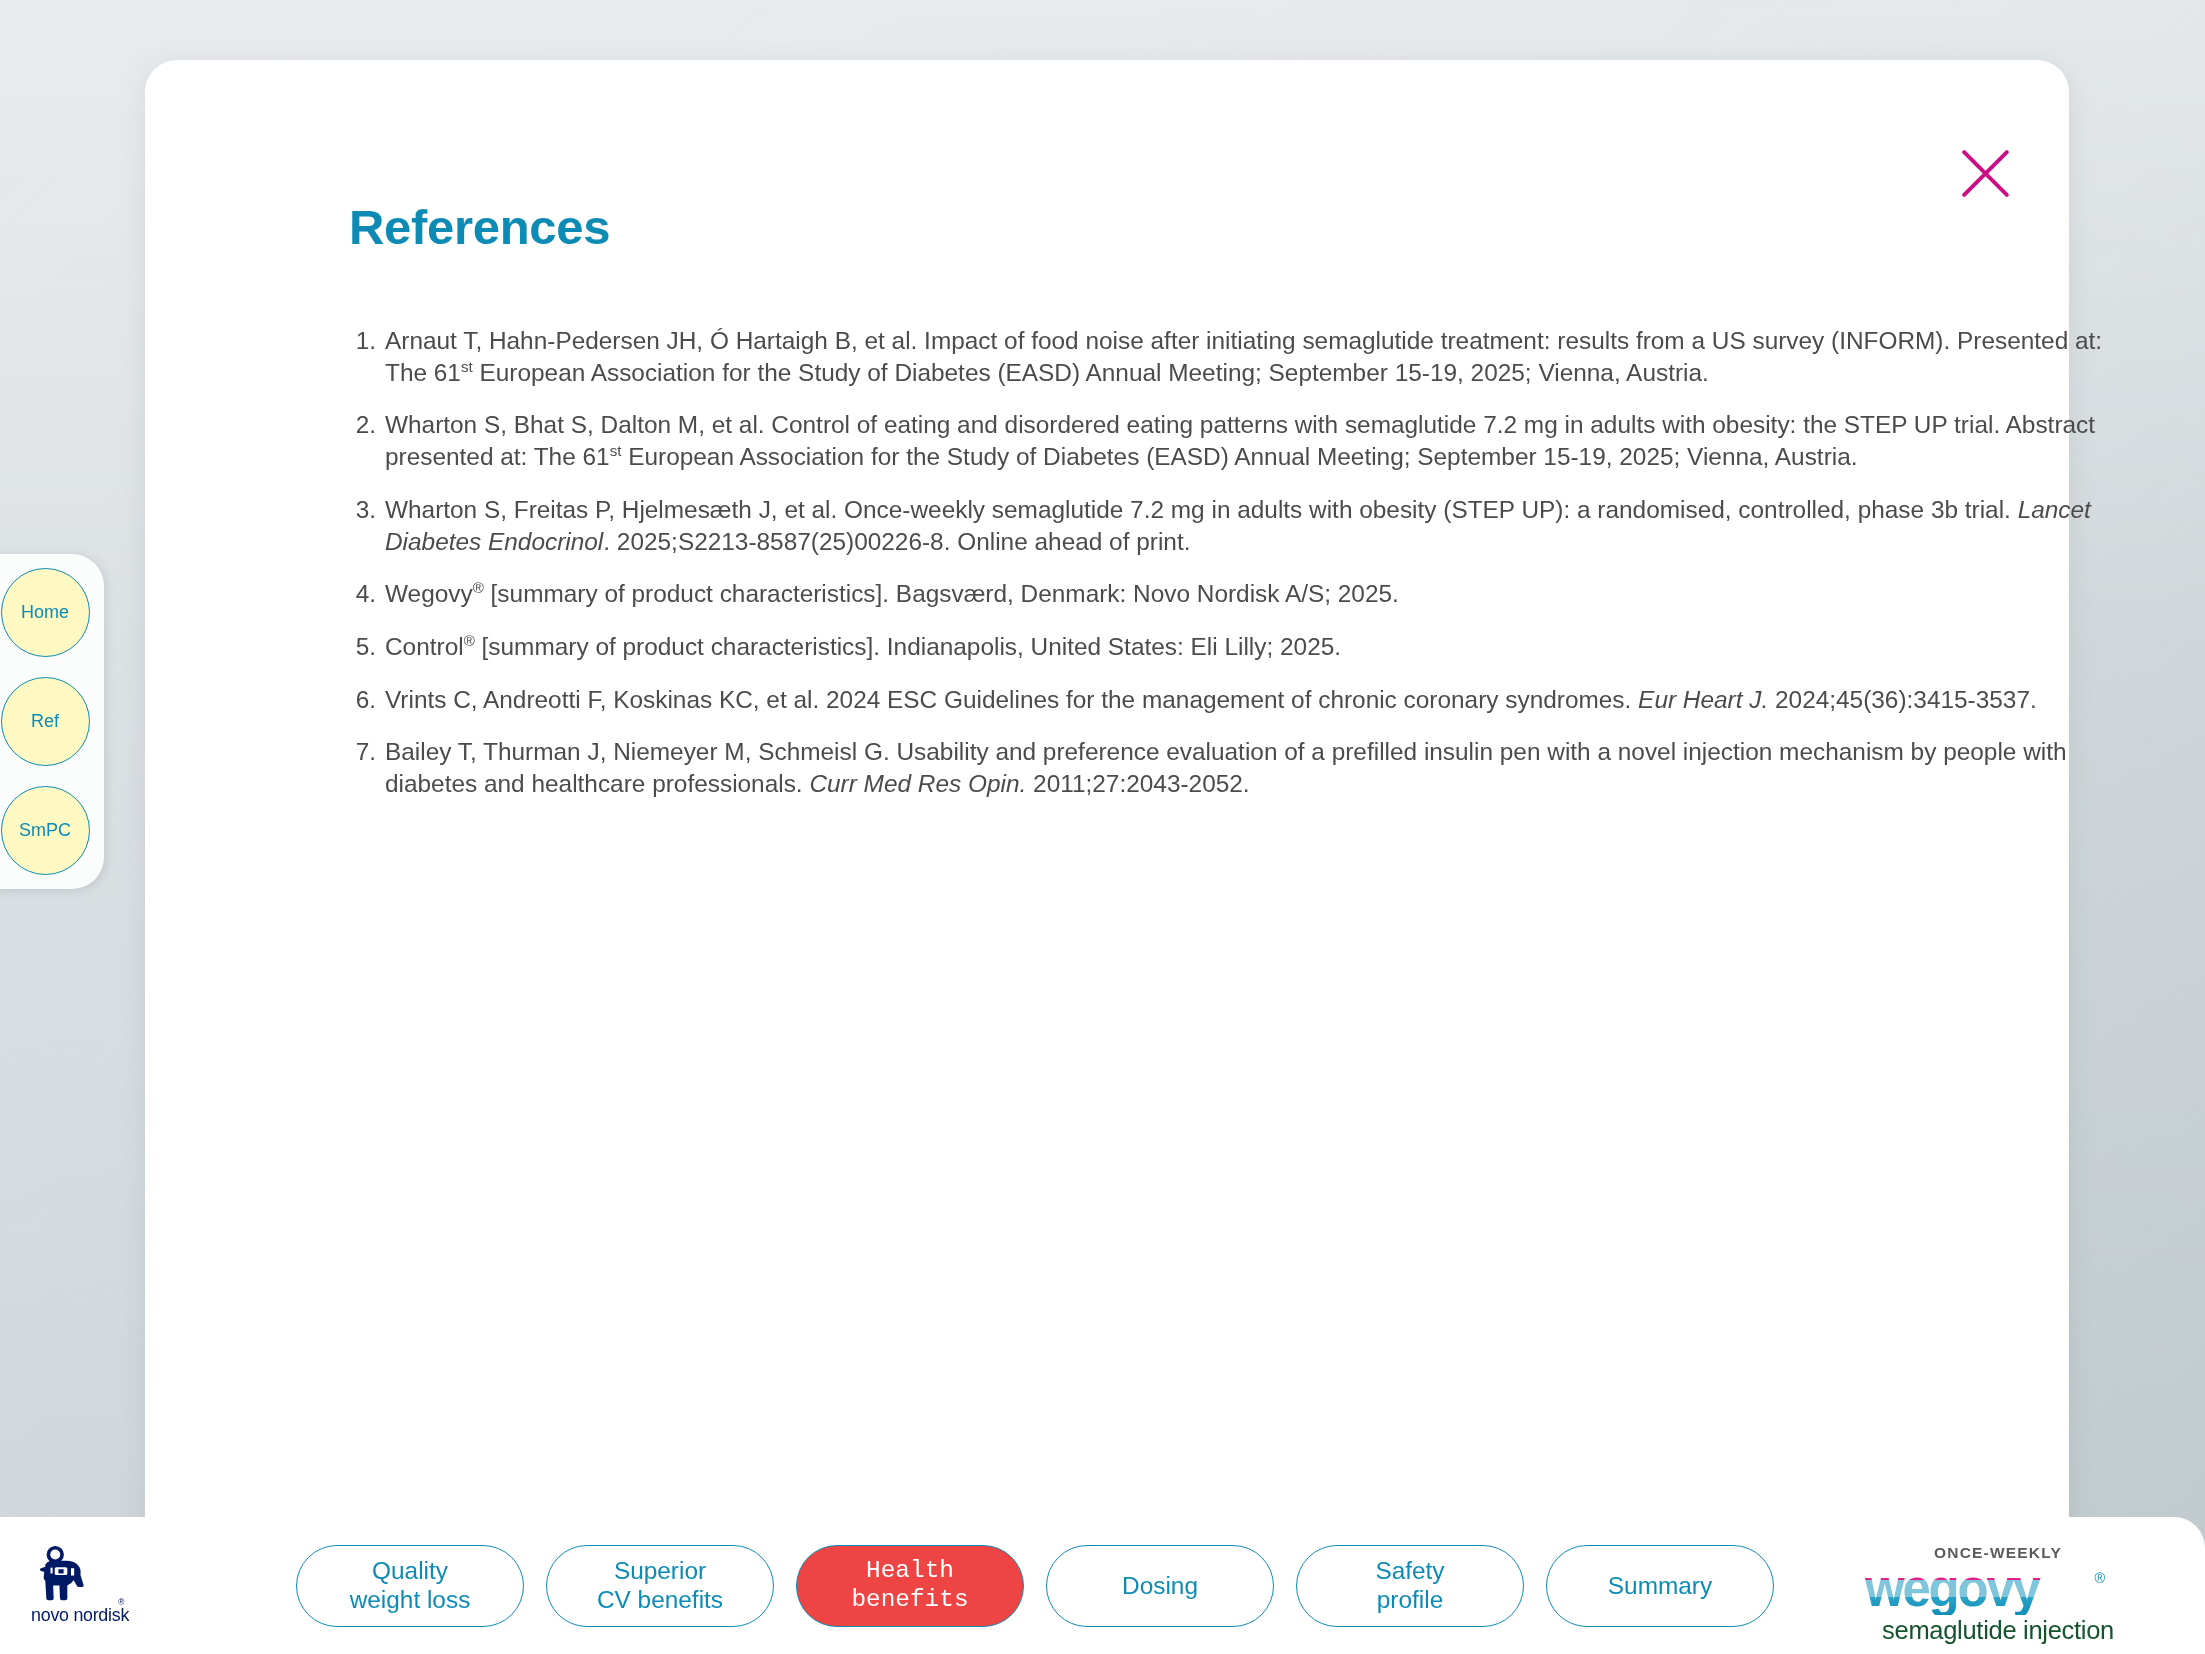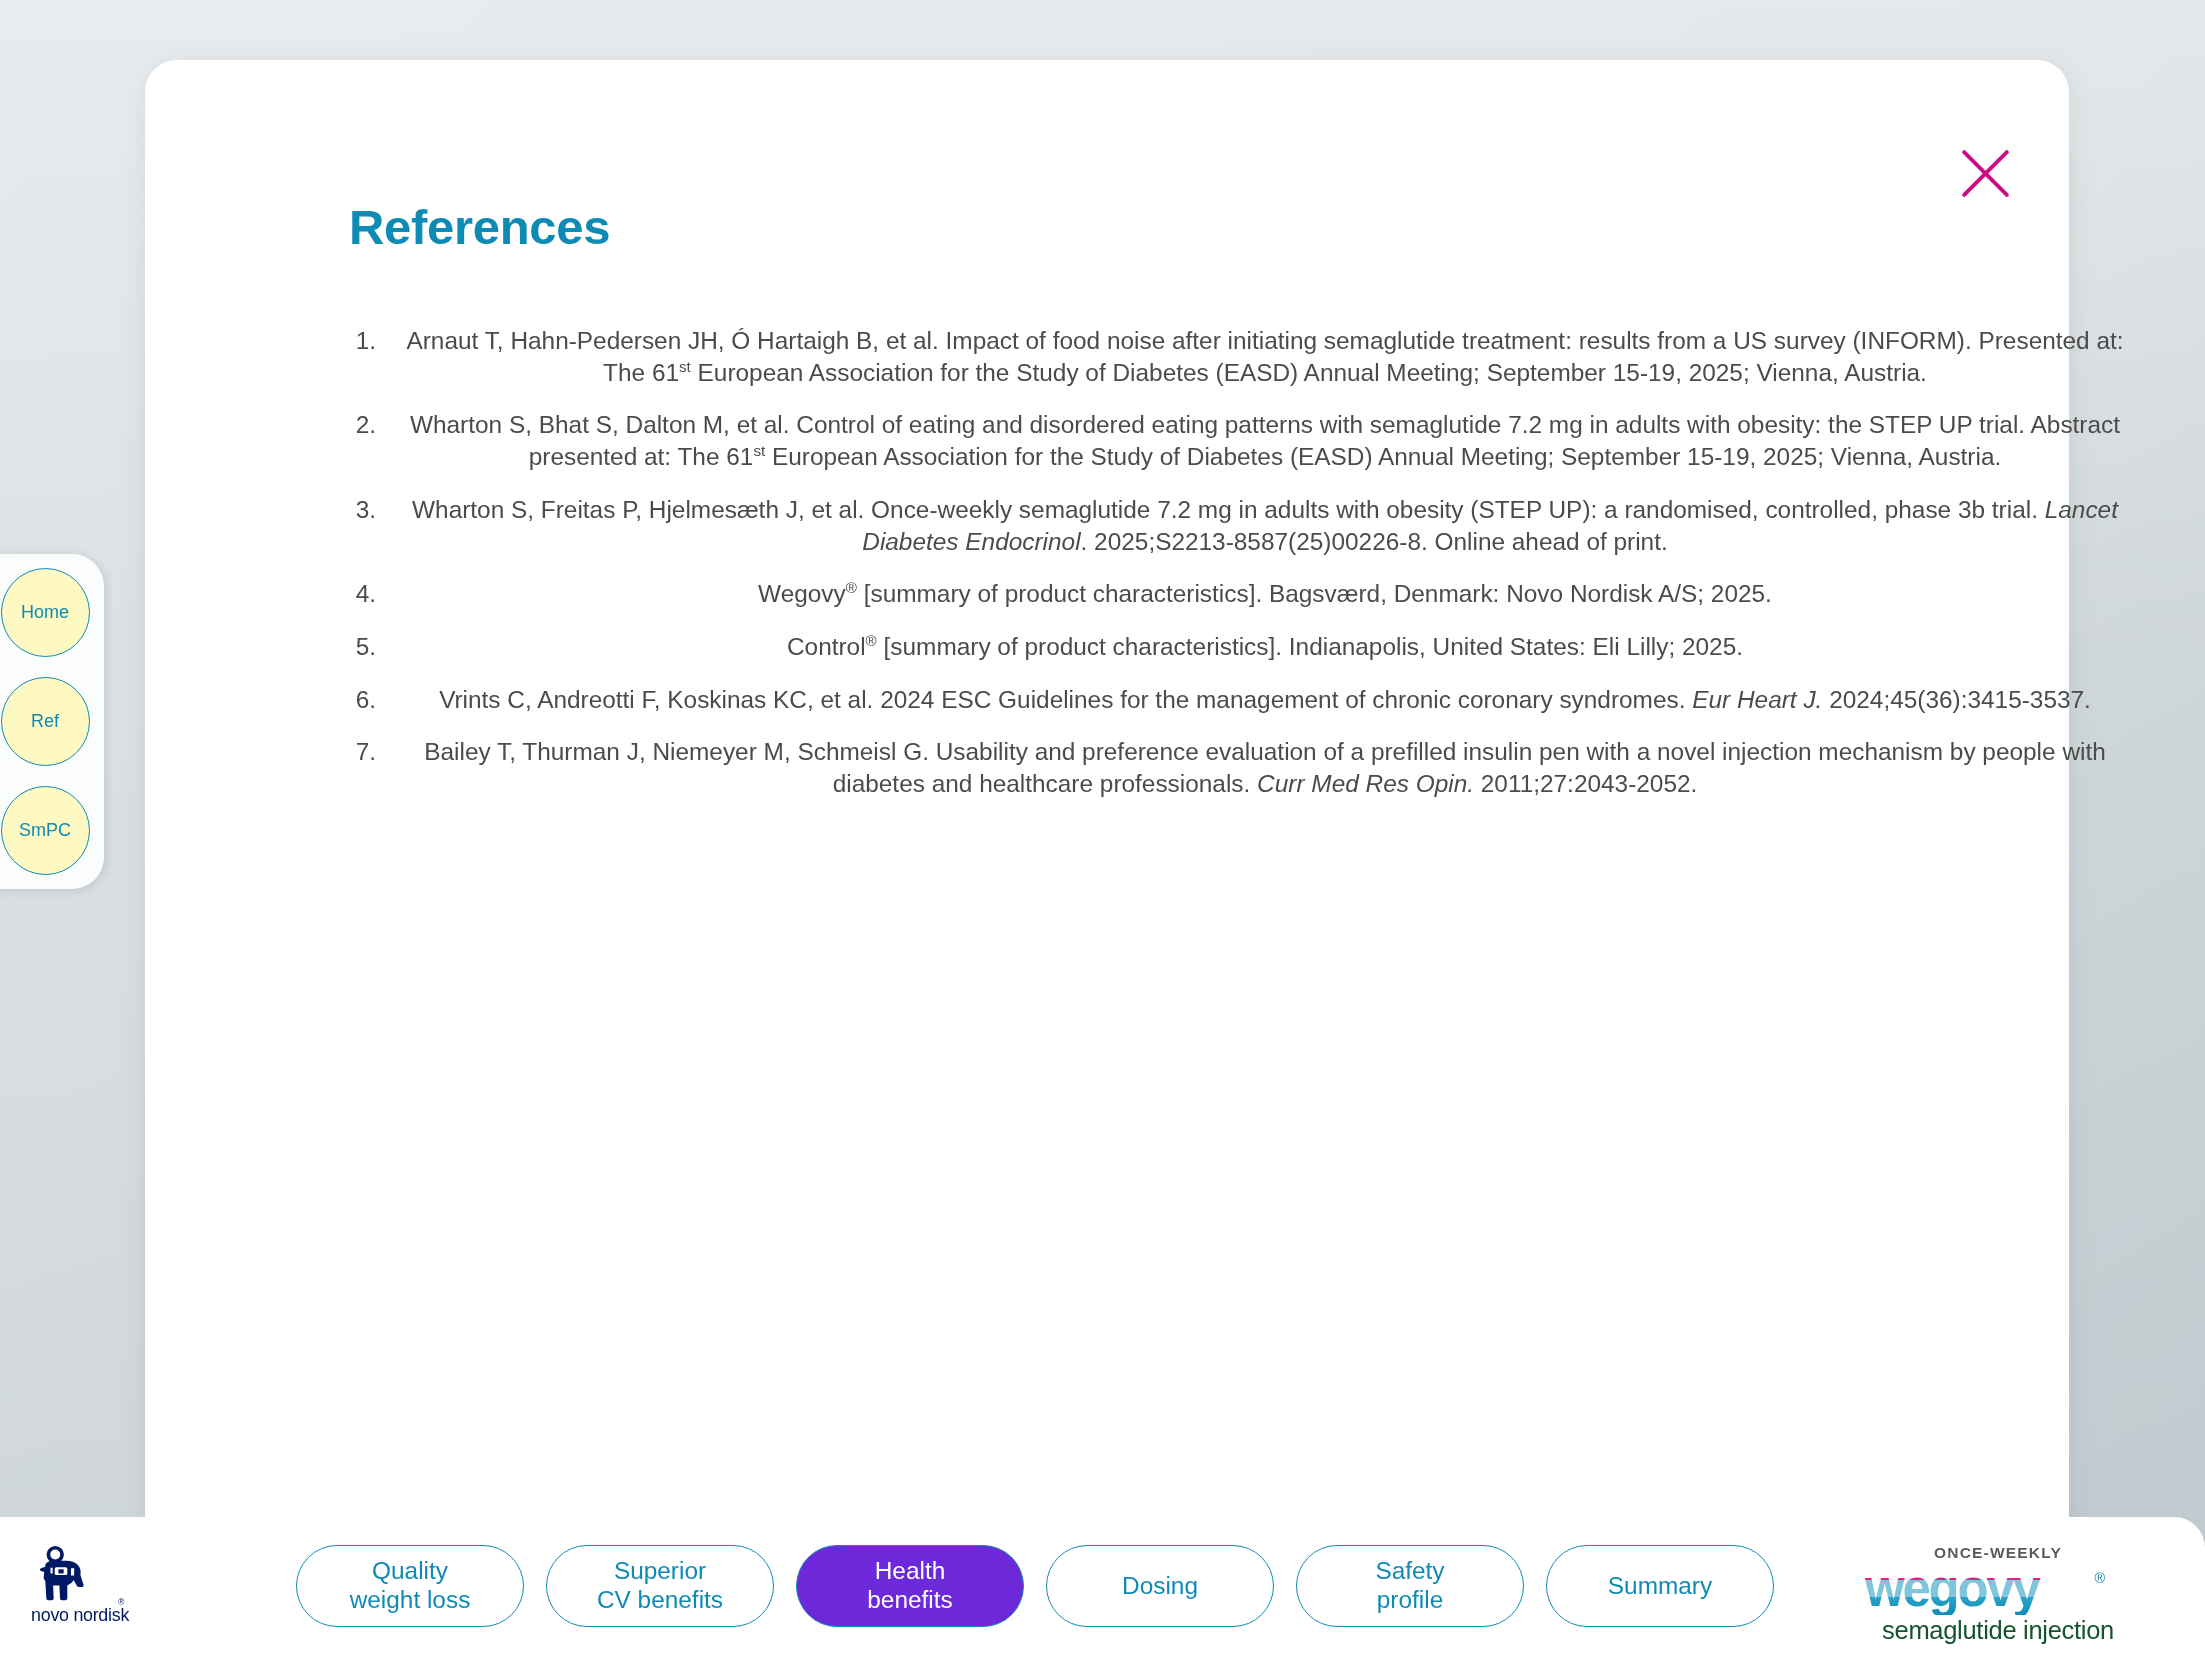--- a/index.html
+++ b/index.html
@@ -73,21 +73,20 @@
     margin-bottom: 21px;
   }
   .ref-num {
     flex: 0 0 auto;
     width: 34px;
     text-align: right;
     padding-right: 8.9px;
   }
   .ref-text {
     flex: 1 1 auto;
-    text-align: center;
   }
   .ref-text i { font-style: italic; }
   .ref-text sup { font-size: 0.62em; vertical-align: super; line-height: 0; }
 
   
   .left-rail {
     position: absolute;
     left: -34px;
     top: 554px;
     width: 138px;
@@ -157,23 +156,24 @@
     font-size: 24.4px;
     line-height: 1.18;
     display: flex;
     align-items: center;
     justify-content: center;
     text-align: center;
     cursor: pointer;
     font-family: "Liberation Sans", sans-serif;
   }
   .nav-tab.active {
-    background: #6d28d9;
+    background: #ef4444;
     color: #ffffff;
     border-color: #0e8bb5;
+    font-family: Liberation Mono, monospace;
   }
   .nav-tab .two-line { display: block; }
 
   
   .wegovy-lockup {
     position: absolute;
     right: 52px;
     top: 26.6px;
     width: 310px;
     text-align: center;

